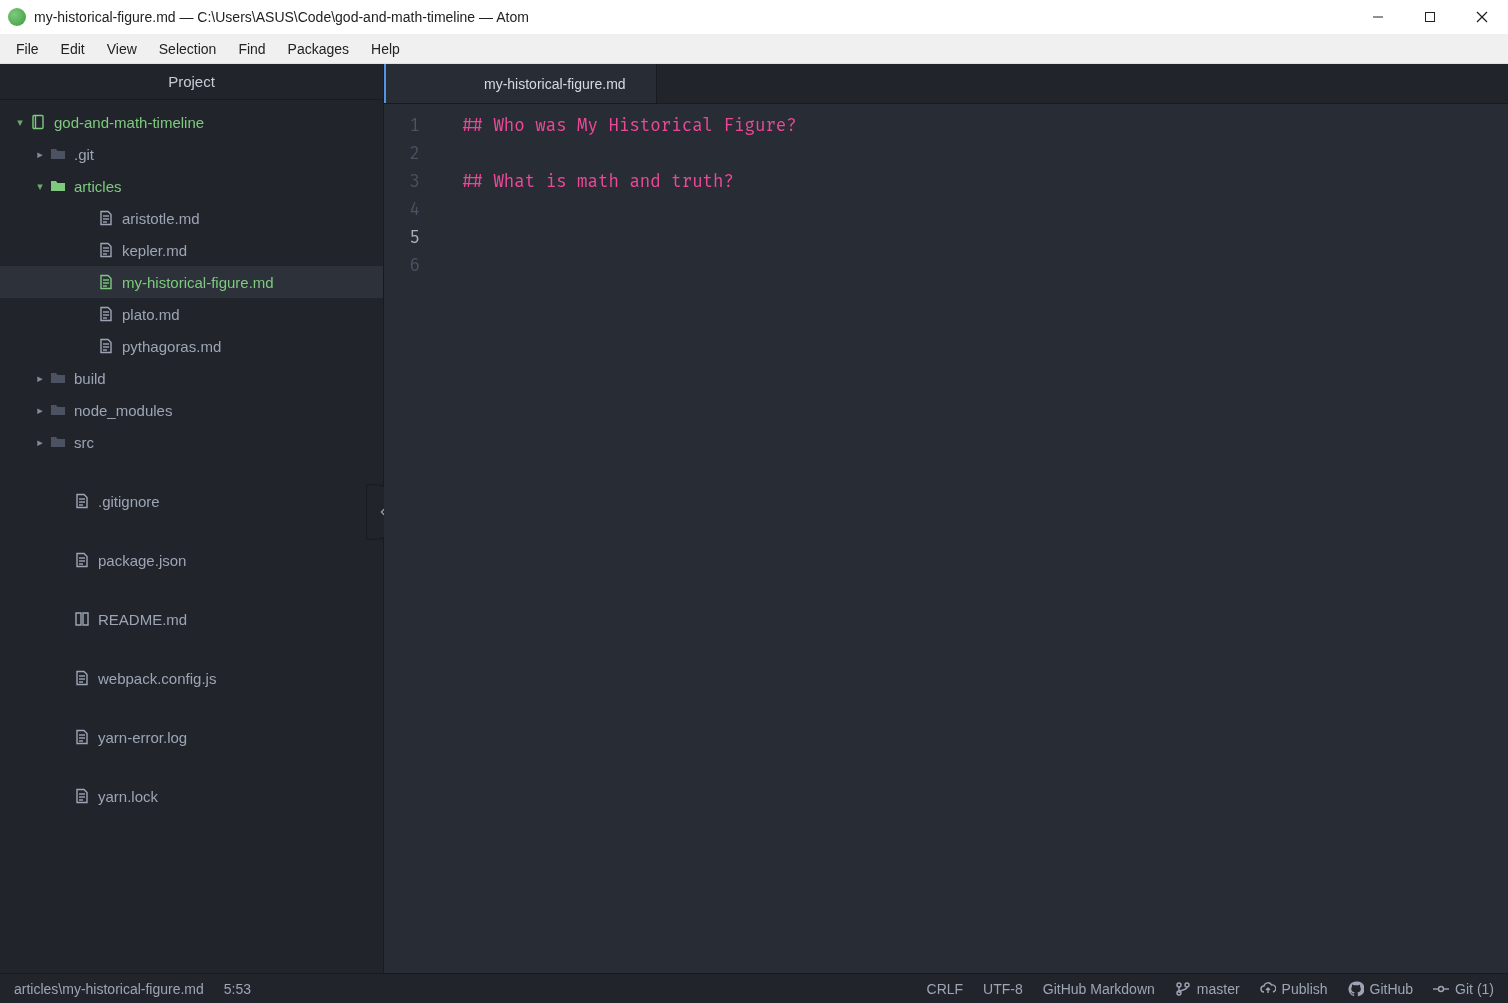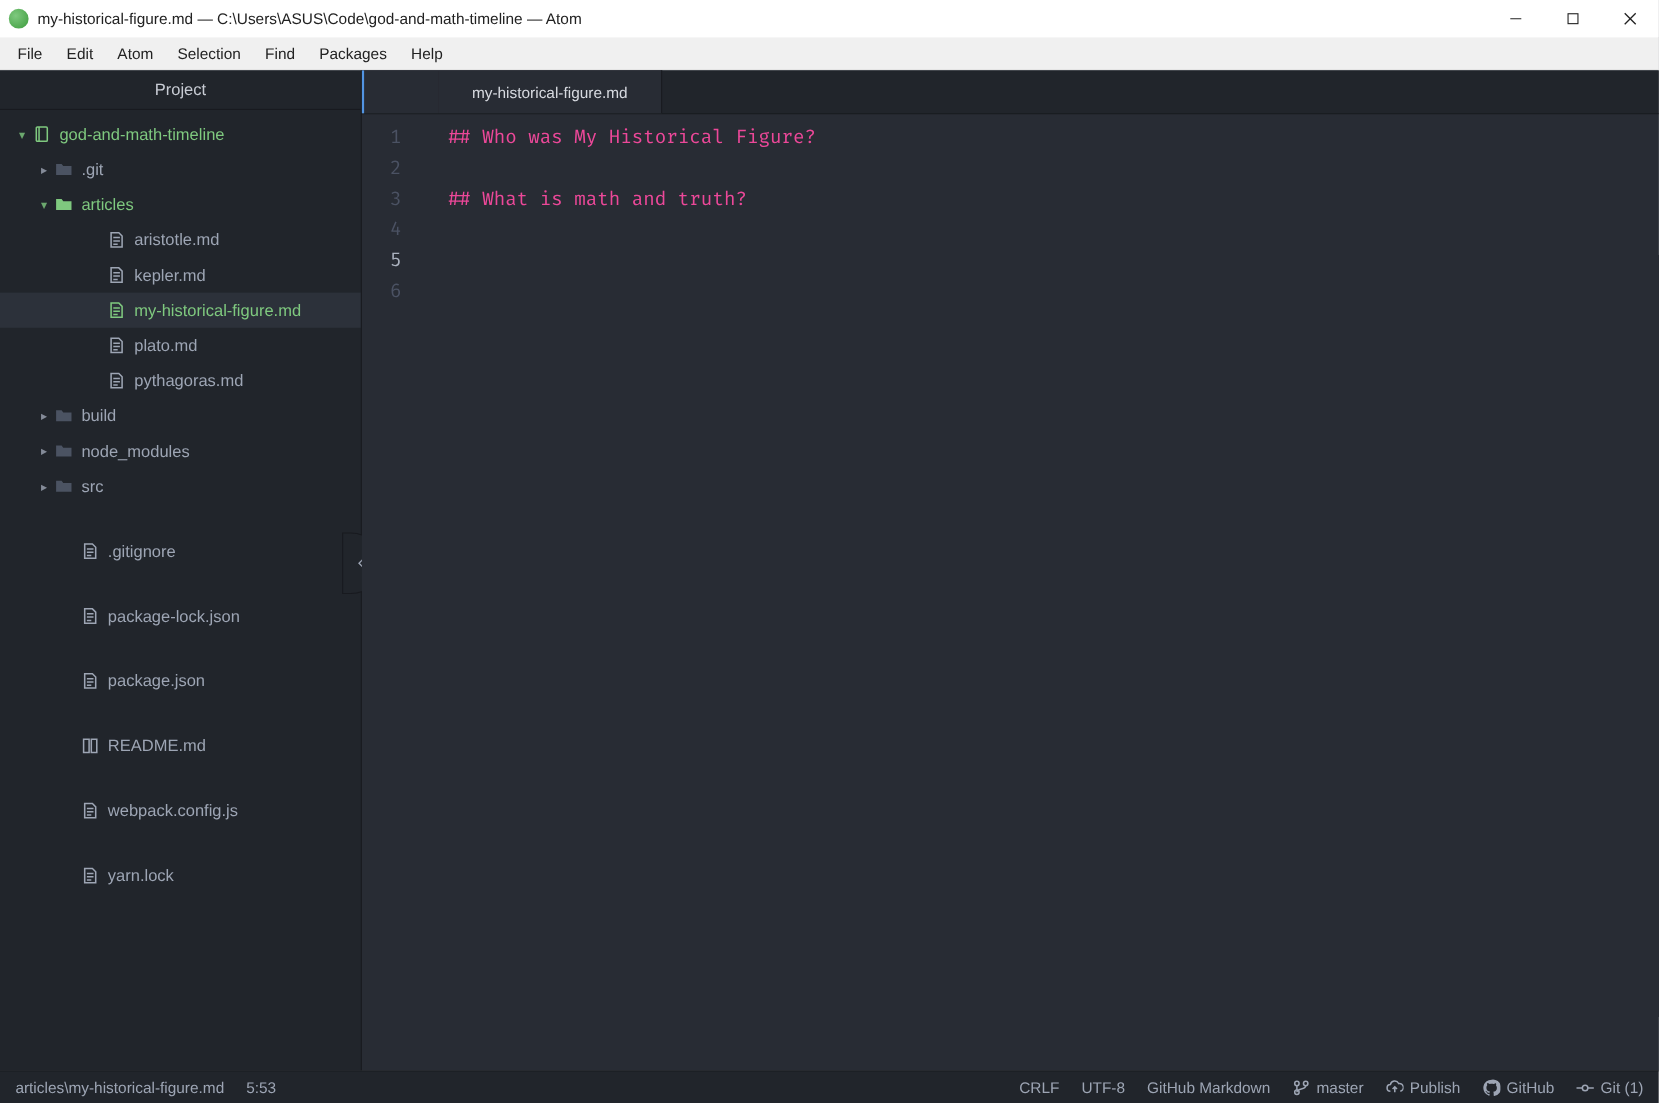--- a/index.html
+++ b/index.html
@@ -49,21 +49,21 @@
 }
 .menubar .menu-item { padding: 4px 10px; font-size: 14px; }
 .workspace {
   flex: 1;
   display: flex;
   background: #282c34;
   color: #abb2bf;
   min-height: 0;
 }
 .sidebar {
-  width: 329px;
+  width: 384px;
   background: #21252b;
   display: flex;
   flex-direction: column;
   border-right: 1px solid #181a1f;
 }
 .sidebar-header {
   height: 36px;
   display: flex;
   align-items: center;
   justify-content: center;
@@ -206,21 +206,21 @@
           <line x1="1" y1="1" x2="11" y2="11" stroke="#222" stroke-width="1.2"></line>
           <line x1="11" y1="1" x2="1" y2="11" stroke="#222" stroke-width="1.2"></line>
         </svg>
     </div>
   </div>
 </div>
 
 <div class="menubar">
   <div class="menu-item">File</div>
   <div class="menu-item">Edit</div>
-  <div class="menu-item">Atom</div>
+  <div class="menu-item">View</div>
   <div class="menu-item">Selection</div>
   <div class="menu-item">Find</div>
   <div class="menu-item">Packages</div>
   <div class="menu-item">Help</div>
 </div>
 
 <div class="workspace">
 
   <div class="sidebar">
     <div class="sidebar-header">Project</div>
@@ -361,32 +361,20 @@
       <div class="tree-row ind2">
         <span class="chevron blank">▸</span>
         <span class="icon">
             <svg viewBox="0 0 16 16">
               <path class="file-icon-stroke" d="M3 1.5h7l3 3v10H3z"></path>
               <line x1="5" y1="6" x2="11" y2="6" class="file-icon-stroke"></line>
               <line x1="5" y1="9" x2="11" y2="9" class="file-icon-stroke"></line>
               <line x1="5" y1="12" x2="9" y2="12" class="file-icon-stroke"></line>
             </svg>
           </span>
-        <span>package-lock.json</span>
-      </div>
-      <div class="tree-row ind2">
-        <span class="chevron blank">▸</span>
-        <span class="icon">
-            <svg viewBox="0 0 16 16">
-              <path class="file-icon-stroke" d="M3 1.5h7l3 3v10H3z"></path>
-              <line x1="5" y1="6" x2="11" y2="6" class="file-icon-stroke"></line>
-              <line x1="5" y1="9" x2="11" y2="9" class="file-icon-stroke"></line>
-              <line x1="5" y1="12" x2="9" y2="12" class="file-icon-stroke"></line>
-            </svg>
-          </span>
         <span>package.json</span>
       </div>
       <div class="tree-row ind2">
         <span class="chevron blank">▸</span>
         <span class="icon">
             <svg viewBox="0 0 16 16">
               <path class="book-icon" d="M2 2h5v12H2zM9 2h5v12H9z"></path>
             </svg>
           </span>
         <span>README.md</span>
@@ -395,20 +383,32 @@
         <span class="chevron blank">▸</span>
         <span class="icon">
             <svg viewBox="0 0 16 16">
               <path class="file-icon-stroke" d="M3 1.5h7l3 3v10H3z"></path>
               <line x1="5" y1="6" x2="11" y2="6" class="file-icon-stroke"></line>
               <line x1="5" y1="9" x2="11" y2="9" class="file-icon-stroke"></line>
               <line x1="5" y1="12" x2="9" y2="12" class="file-icon-stroke"></line>
             </svg>
           </span>
         <span>webpack.config.js</span>
+      </div>
+      <div class="tree-row ind2">
+        <span class="chevron blank">▸</span>
+        <span class="icon">
+            <svg viewBox="0 0 16 16">
+              <path class="file-icon-stroke" d="M3 1.5h7l3 3v10H3z"></path>
+              <line x1="5" y1="6" x2="11" y2="6" class="file-icon-stroke"></line>
+              <line x1="5" y1="9" x2="11" y2="9" class="file-icon-stroke"></line>
+              <line x1="5" y1="12" x2="9" y2="12" class="file-icon-stroke"></line>
+            </svg>
+          </span>
+        <span>yarn-error.log</span>
       </div>
       <div class="tree-row ind2">
         <span class="chevron blank">▸</span>
         <span class="icon">
             <svg viewBox="0 0 16 16">
               <path class="file-icon-stroke" d="M3 1.5h7l3 3v10H3z"></path>
               <line x1="5" y1="6" x2="11" y2="6" class="file-icon-stroke"></line>
               <line x1="5" y1="9" x2="11" y2="9" class="file-icon-stroke"></line>
               <line x1="5" y1="12" x2="9" y2="12" class="file-icon-stroke"></line>
             </svg>

